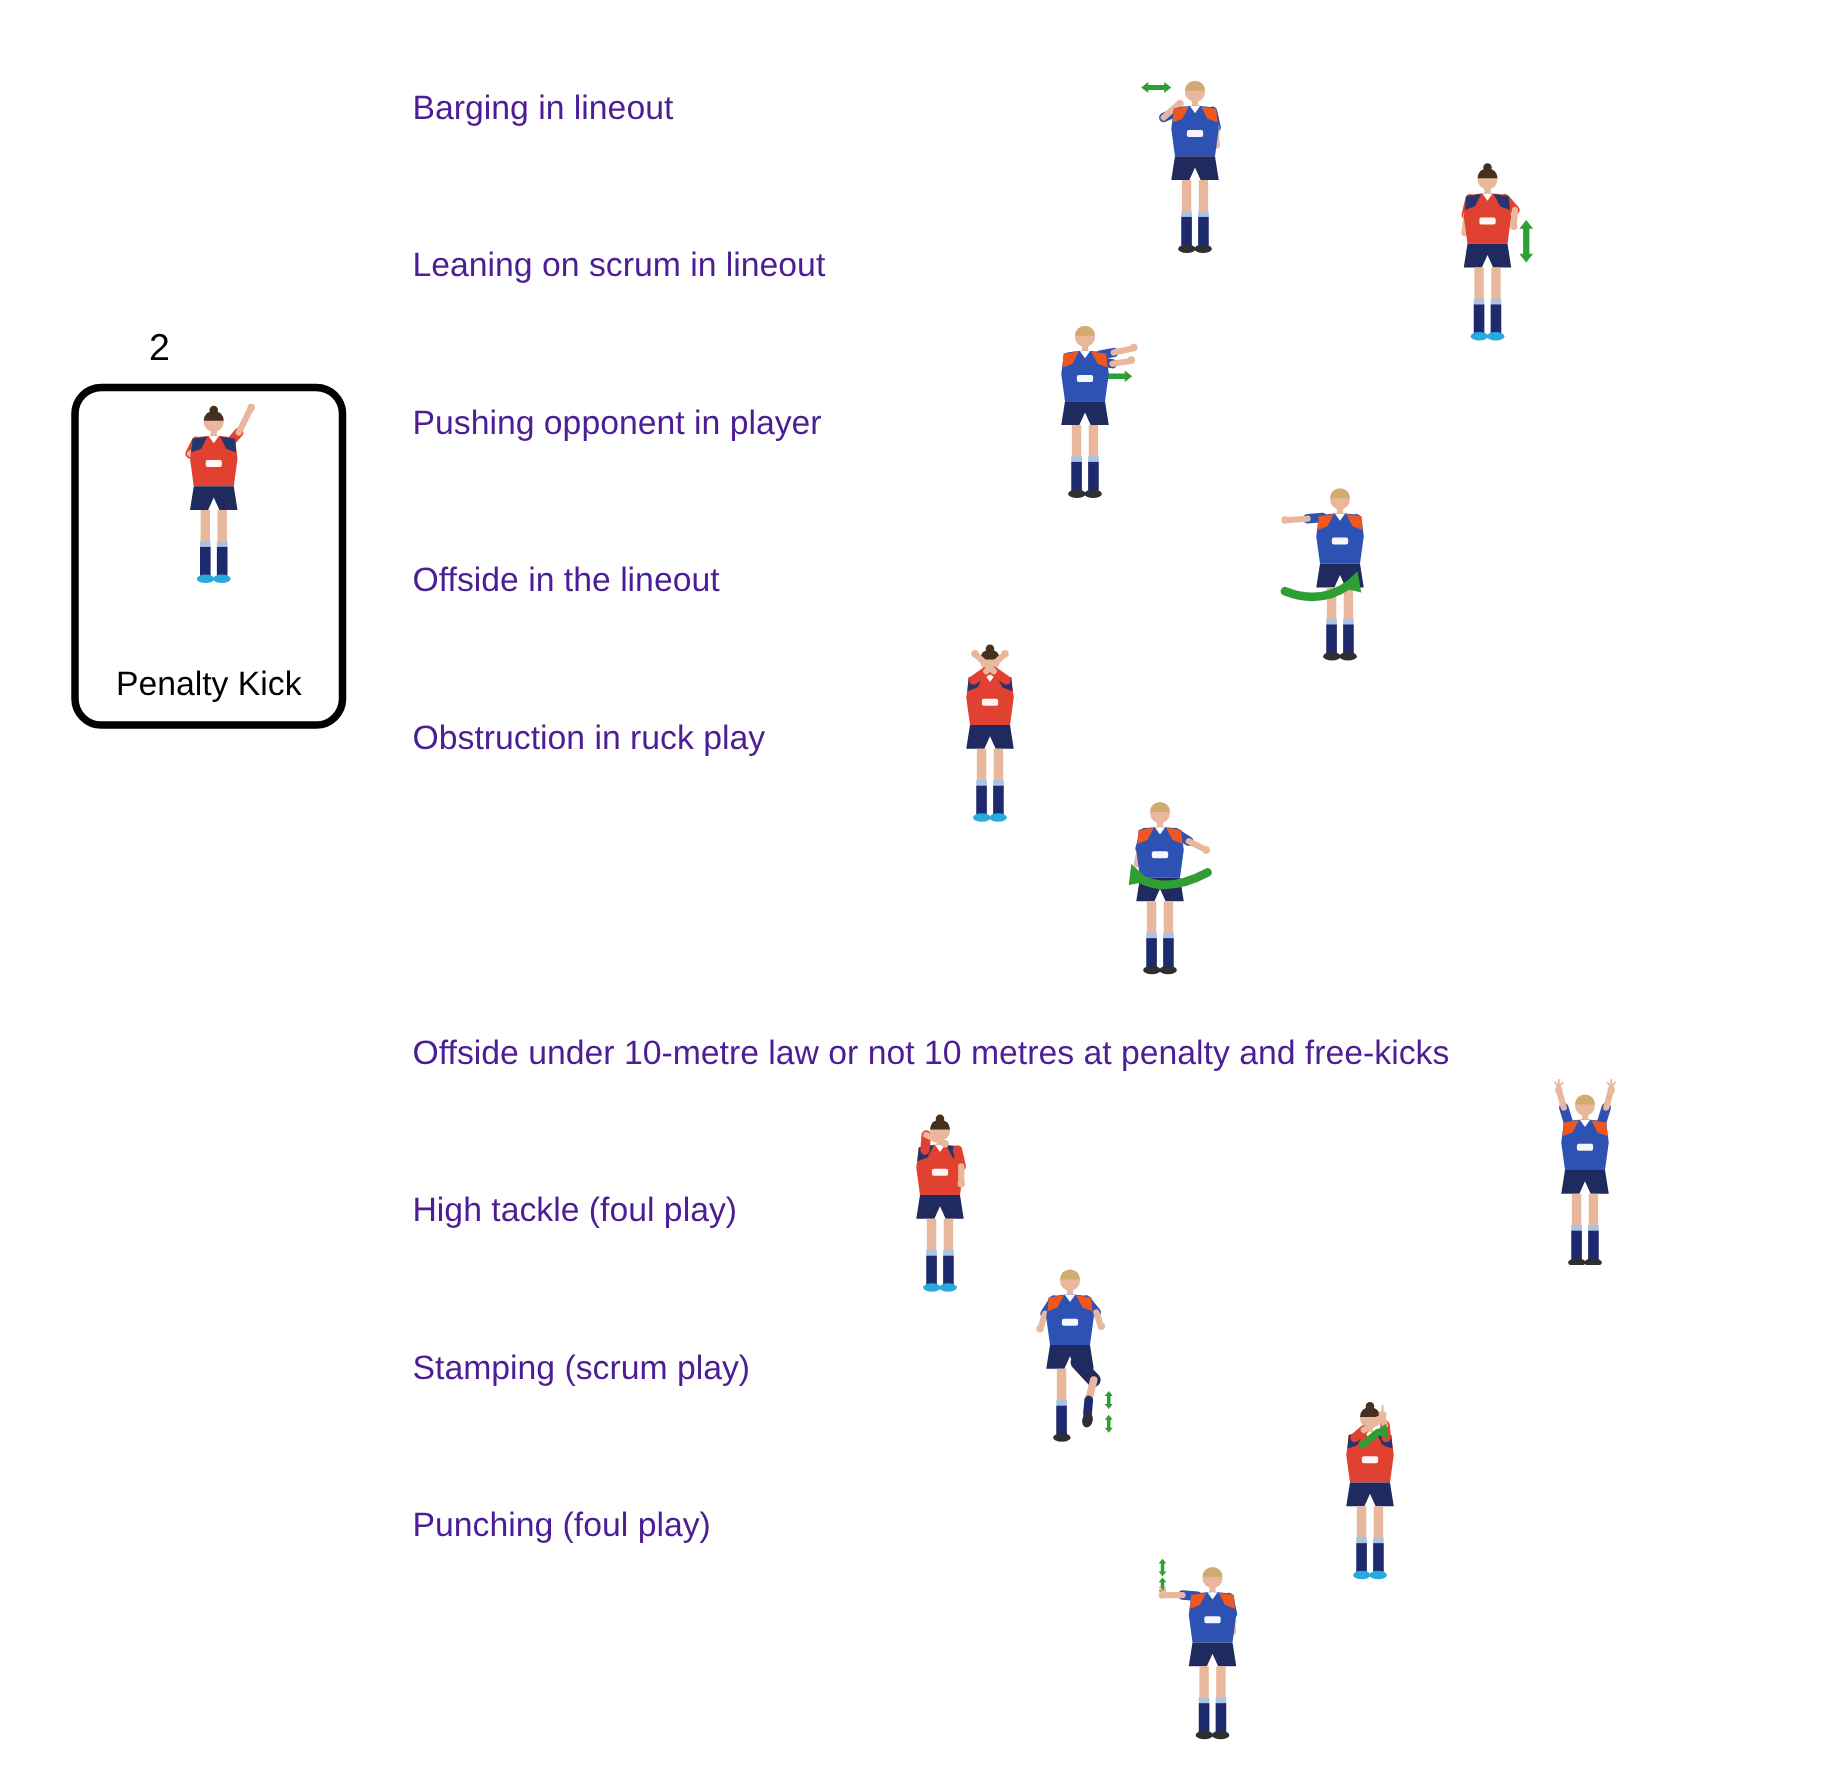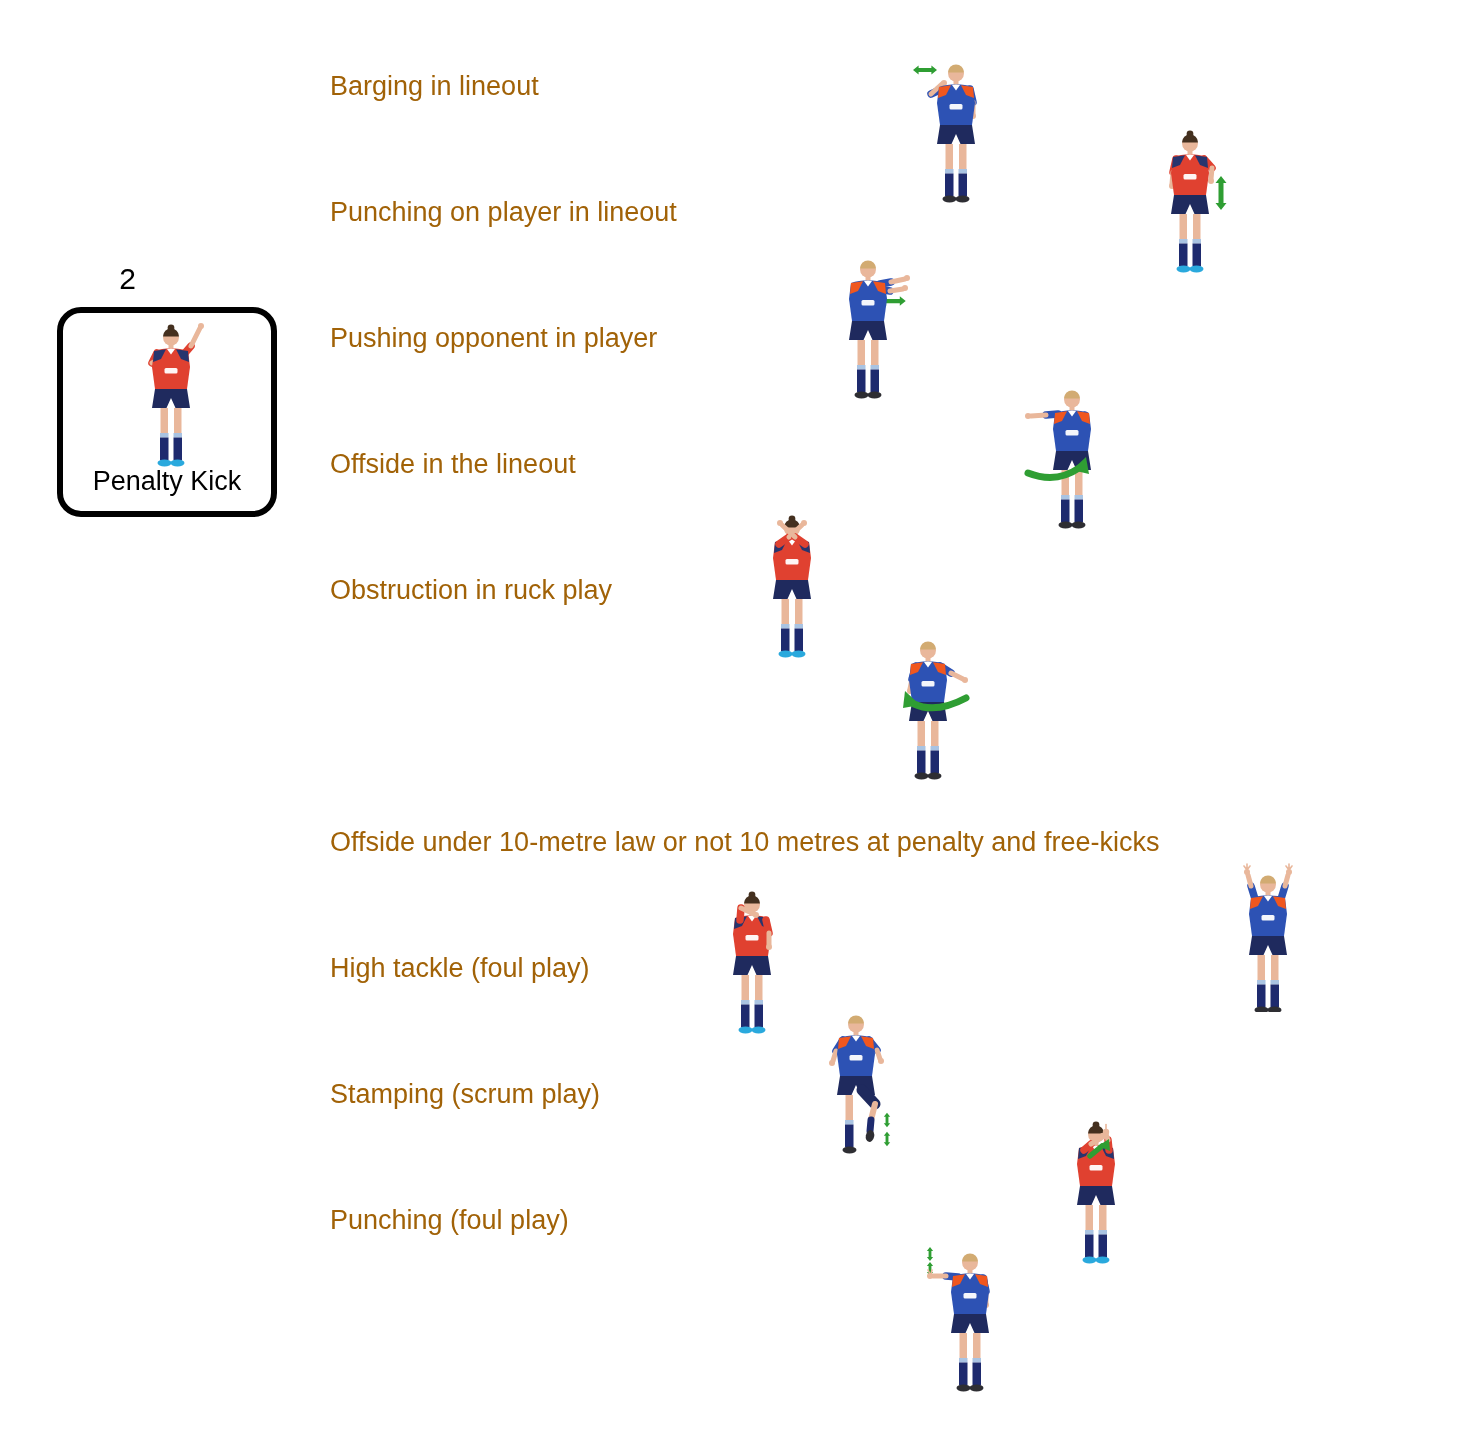--- a/index.html
+++ b/index.html
@@ -2,25 +2,25 @@
 <html><head>
 <meta charset="utf-8">
 <style>
   html,body { margin:0; padding:0; background:#ffffff; }
   .canvas {
     position:relative; width:1468px; height:1432px; background:#ffffff;
     font-family:"Liberation Sans", sans-serif; color:#000; overflow:hidden;
   }
   .offence {
     position:absolute; left:330px; font-size:27px; line-height:32px;
-    white-space:nowrap; color:#a16207;
+    white-space:nowrap; color:#4c1d95;
   }
   .fig { position:absolute; display:block; }
   .card {
-    position:absolute; left:57px; top:307px; width:220px; height:210px;
+    position:absolute; left:57px; top:307px; width:220px; height:276px;
     border:6px solid #000; border-radius:24px; box-sizing:border-box;
     background:#fff;
     padding-left:32px;
   }
   .card .fig { left:58px; top:4px; }
   .card-title {
     position:absolute; left:0; right:0; bottom:14px; text-align:center;
     font-size:27px;
   }
   .card-number {
@@ -118,21 +118,21 @@
       <use href="#head-f"></use>
         <use href="#torso-r"></use>
         <use href="#shorts"></use>
         <use href="#leg-l-f"></use>
         <use href="#leg-r-f"></use>
     </svg>
     <div class="card-title">Penalty Kick</div>
   </div>
 
   <div class="offence" style="top:70px">Barging in lineout</div>
-  <div class="offence" style="top:196px">Punching on player in lineout</div>
+  <div class="offence" style="top:196px">Leaning on scrum in lineout</div>
   <div class="offence" style="top:322px">Pushing opponent in player</div>
   <div class="offence" style="top:448px">Offside in the lineout</div>
   <div class="offence" style="top:574px">Obstruction in ruck play</div>
   <div class="offence" style="top:826px">Offside under 10-metre law or not 10 metres at penalty and free-kicks</div>
   <div class="offence" style="top:952px">High tackle (foul play)</div>
   <div class="offence" style="top:1078px">Stamping (scrum play)</div>
   <div class="offence" style="top:1204px">Punching (foul play)</div>
 
   <svg class="fig" style="left:906px;top:57px" width="100" height="150" viewBox="0 0 100 150">
     <use href="#arrow-h" transform="translate(19,13) scale(0.8)"></use>

